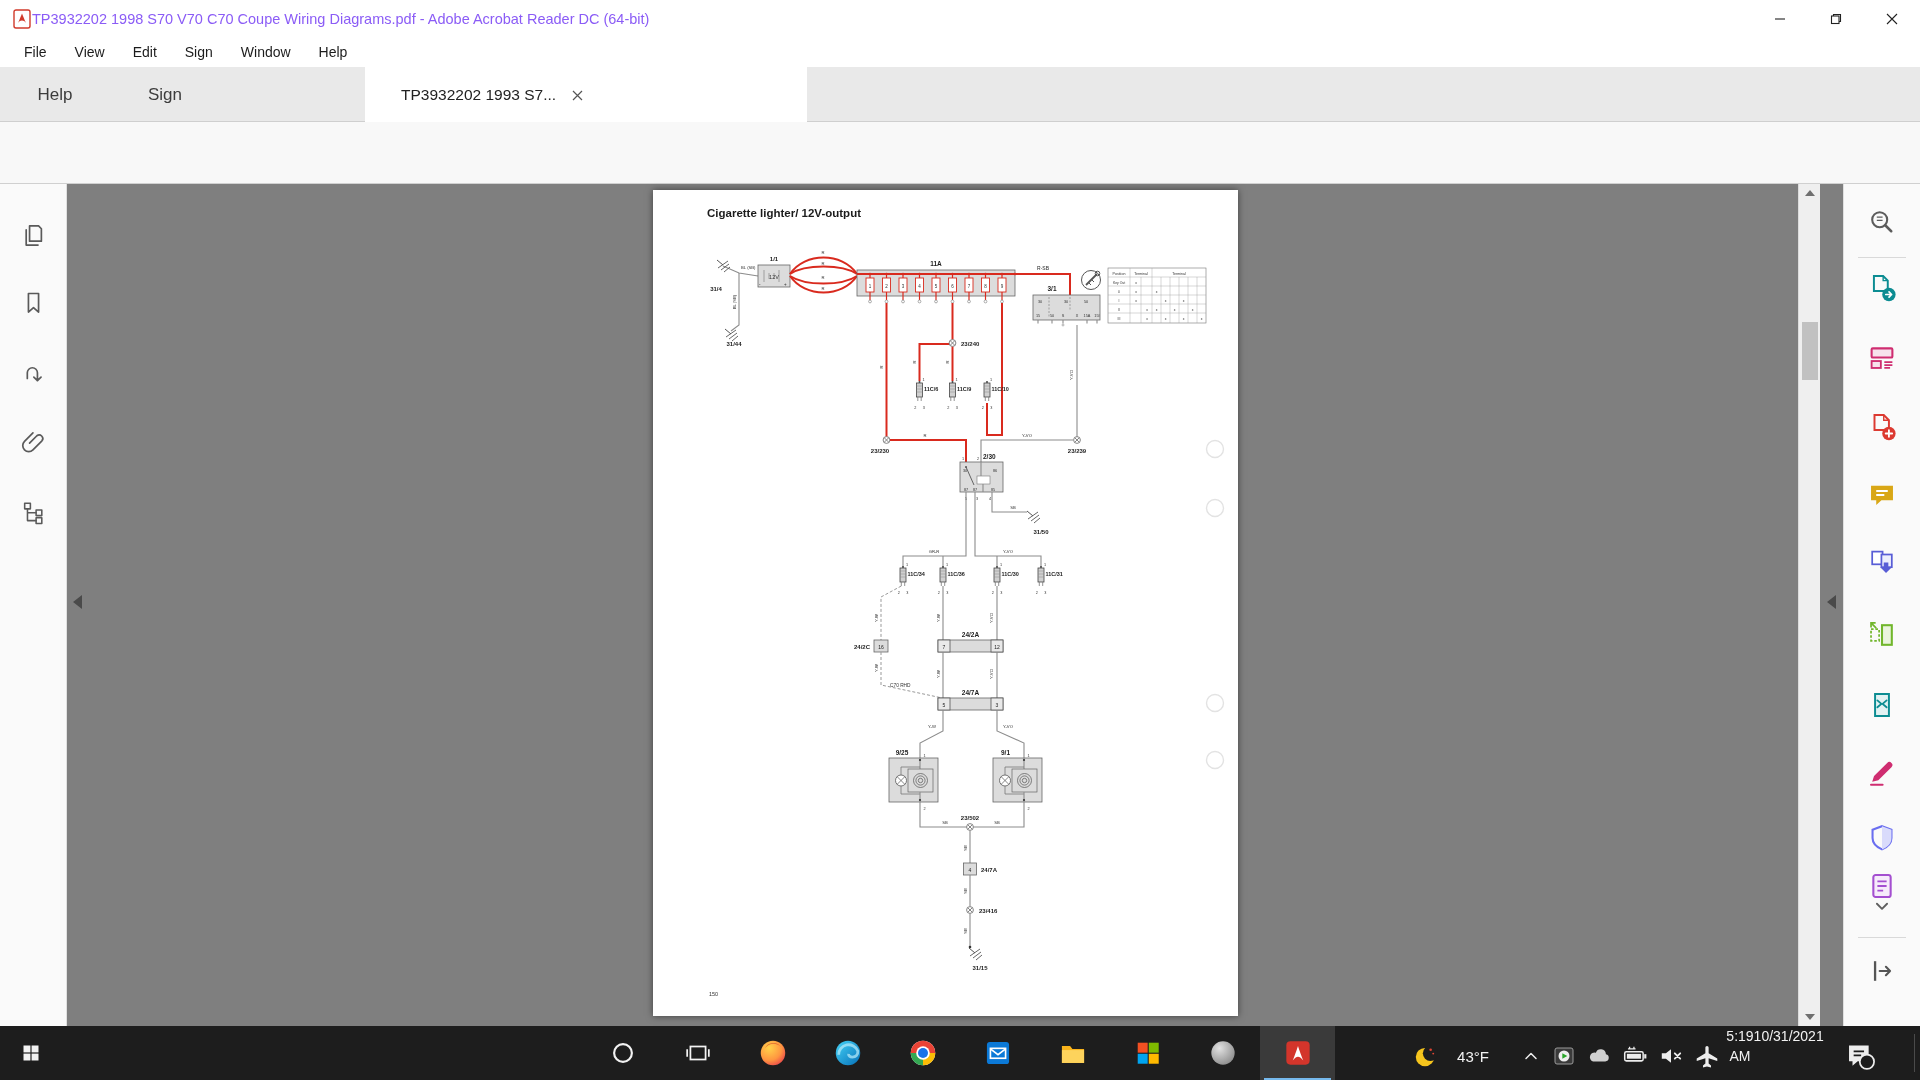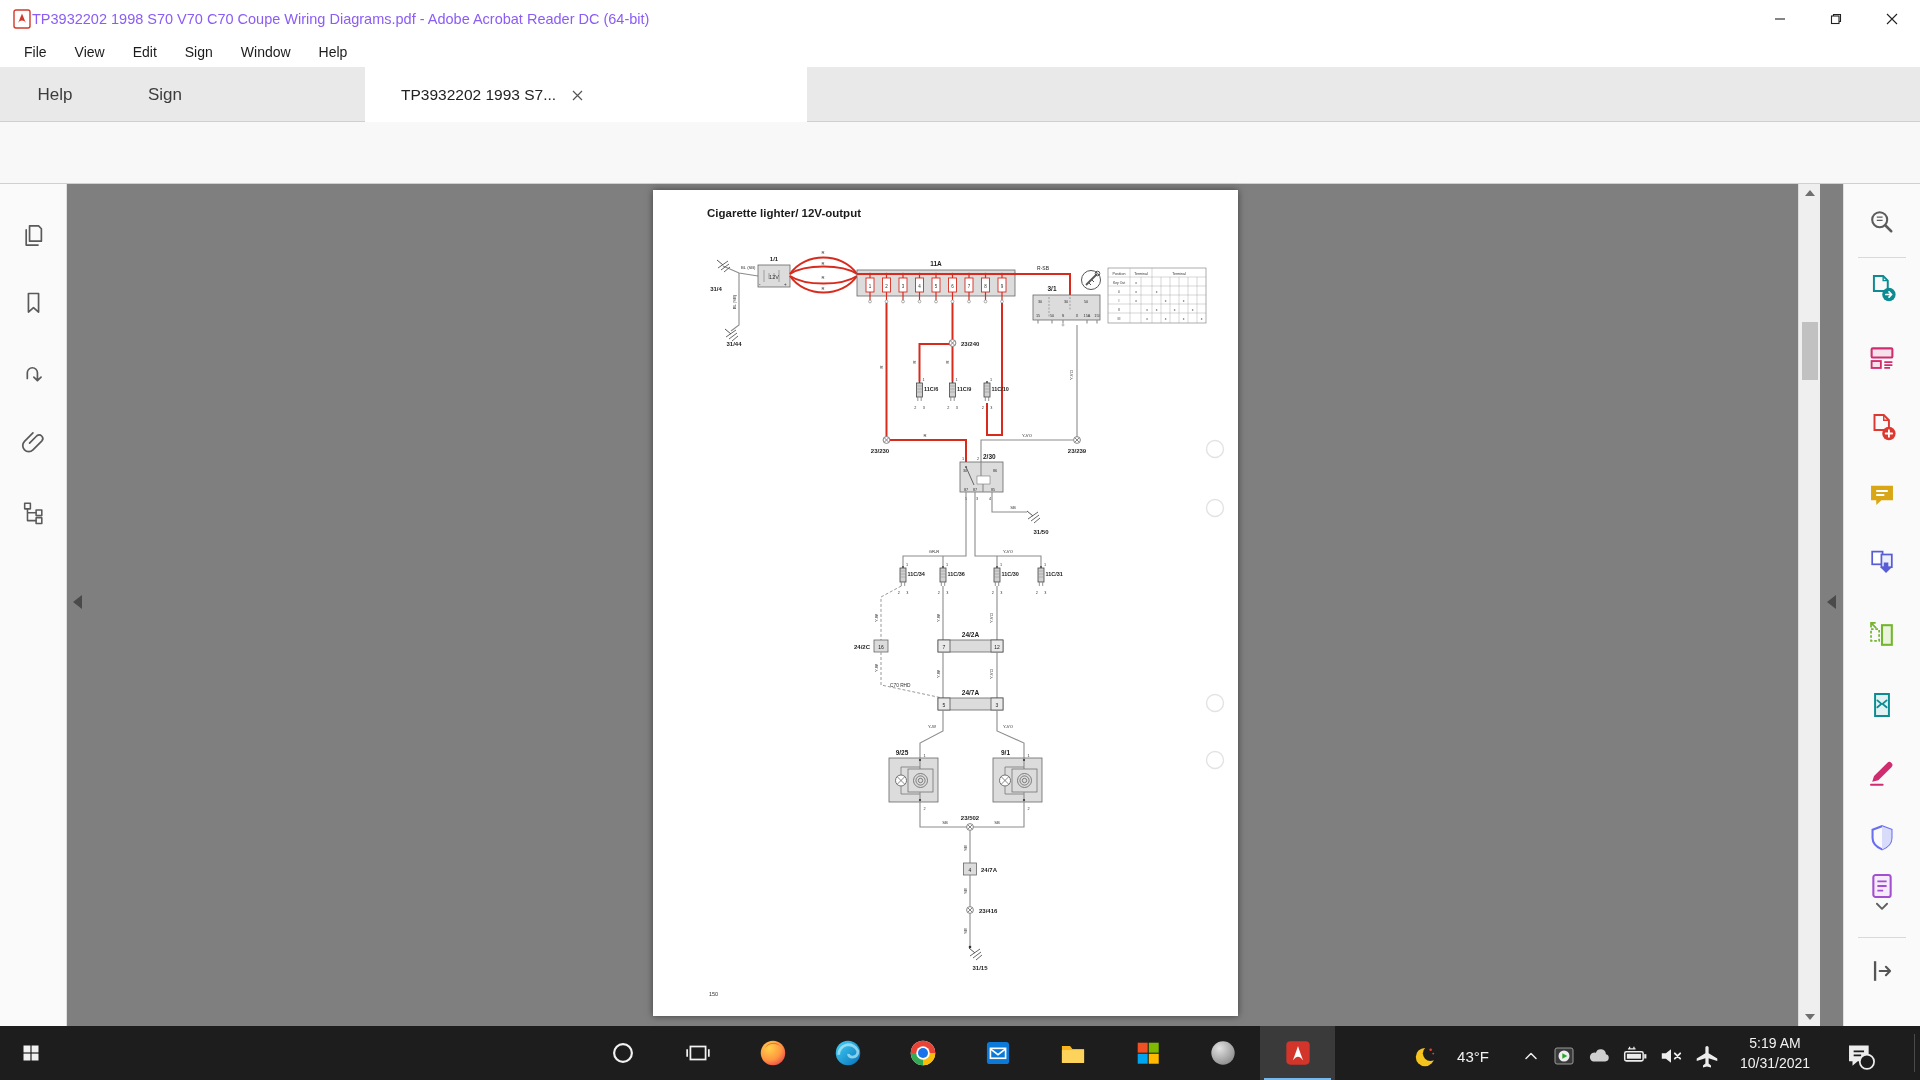--- a/index.html
+++ b/index.html
@@ -47,21 +47,21 @@
   
   #taskbar{position:absolute;left:0;top:1026px;width:1920px;height:54px;background:#1d1d1d}
   .tkbtn{position:absolute;top:0;height:54px;display:flex;align-items:center;justify-content:center}
   #searchbox{position:absolute;left:62px;top:0;width:518px;height:54px;background:#fdfdfd;border:1px solid #8f8f8f;display:flex;align-items:center}
   #searchbox span{font-size:15px;color:#3d3d3d;margin-left:12px}
   #searchbox svg{margin-left:16px}
   .slot{position:absolute;top:0;width:75px;height:54px;display:flex;align-items:center;justify-content:center}
   #slot-acrobat{background:#3a3a3a}
   #slot-acrobat::after{content:"";position:absolute;left:4px;bottom:0;width:67px;height:2px;background:#76b9ed}
   .trayico{position:absolute;top:0;height:60px;display:flex;align-items:center;justify-content:center}
-  #clock{position:absolute;left:1728px;top:0;width:94px;height:54px;color:#f2f2f2;font-size:14px;text-align:center;display:flex;flex-direction:column;justify-content:center;line-height:1.45}
+  #clock{position:absolute;left:1728px;top:0;width:94px;height:54px;color:#f2f2f2;font-size:14px;text-align:center;display:flex;flex-direction:row;justify-content:center;line-height:1.45}
   
   .ic{stroke:#5f5f5f;stroke-width:1.7;fill:none;stroke-linecap:round;stroke-linejoin:round}
   .lc{stroke:#5a5a5a;stroke-width:1.5;fill:none;stroke-linecap:round;stroke-linejoin:round}
   
   text{font-family:"Liberation Sans",sans-serif;fill:#1c1c1c}
   .ttl{font-size:11.5px;font-weight:bold}
   .b6{font-size:6px;font-weight:bold}
   .b55{font-size:5.5px;font-weight:bold}
   .b65{font-size:6.5px;font-weight:bold}
   .s5{font-size:5px}

